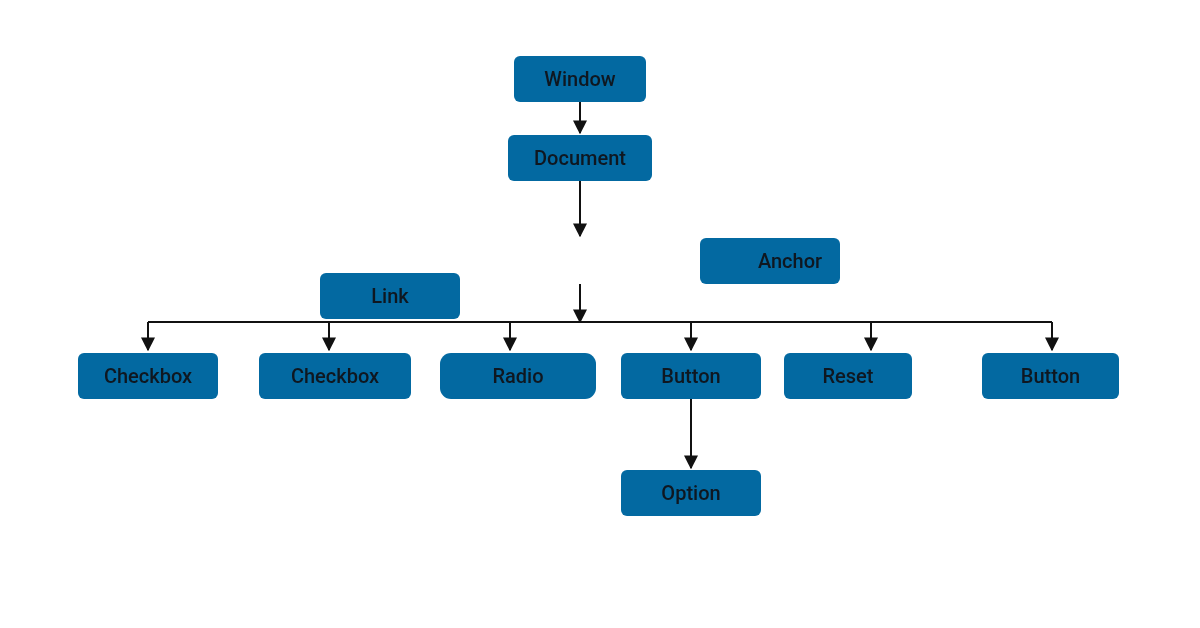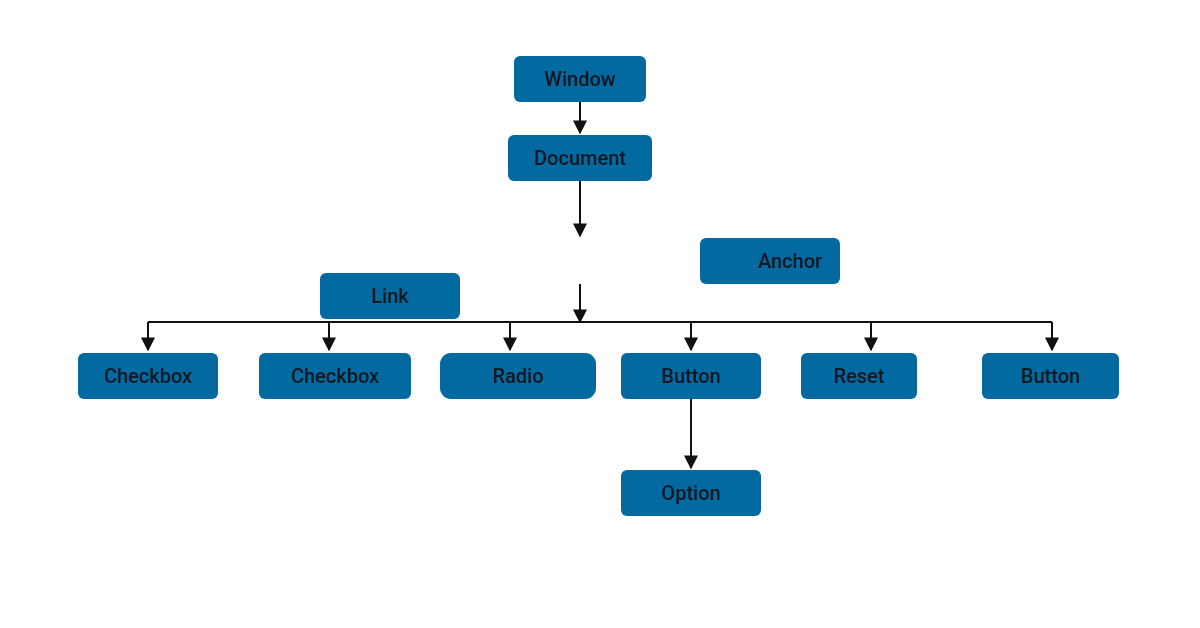--- a/index.html
+++ b/index.html
@@ -74,18 +74,18 @@
 
   <div class="node" style="left:508px; top:135px; width:144px;">Document</div>
 
   <div class="node" style="left:320px; top:238px; width:140px;margin-top:35px;">Link</div>
   <div class="node" style="left:700px; top:238px; width:140px;padding-left:40px;">Anchor</div>
 
   <div class="node" style="left:78px;  top:353px; width:140px;">Checkbox</div>
   <div class="node" style="left:259px; top:353px; width:152px;">Checkbox</div>
   <div class="node" style="left:440px; top:353px; width:156px;border-radius:11px;">Radio</div>
   <div class="node" style="left:621px; top:353px; width:140px;">Button</div>
-  <div class="node" style="left:801px; top:353px; width:116px;">Reset</div>
+  <div class="node" style="left:784px; top:353px; width:128px;">Reset</div>
   <div class="node" style="left:982px; top:353px; width:137px;">Button</div>
 
   <div class="node" style="left:621px; top:470px; width:140px;">Option</div>
 
 </div>
 
 </body></html>

